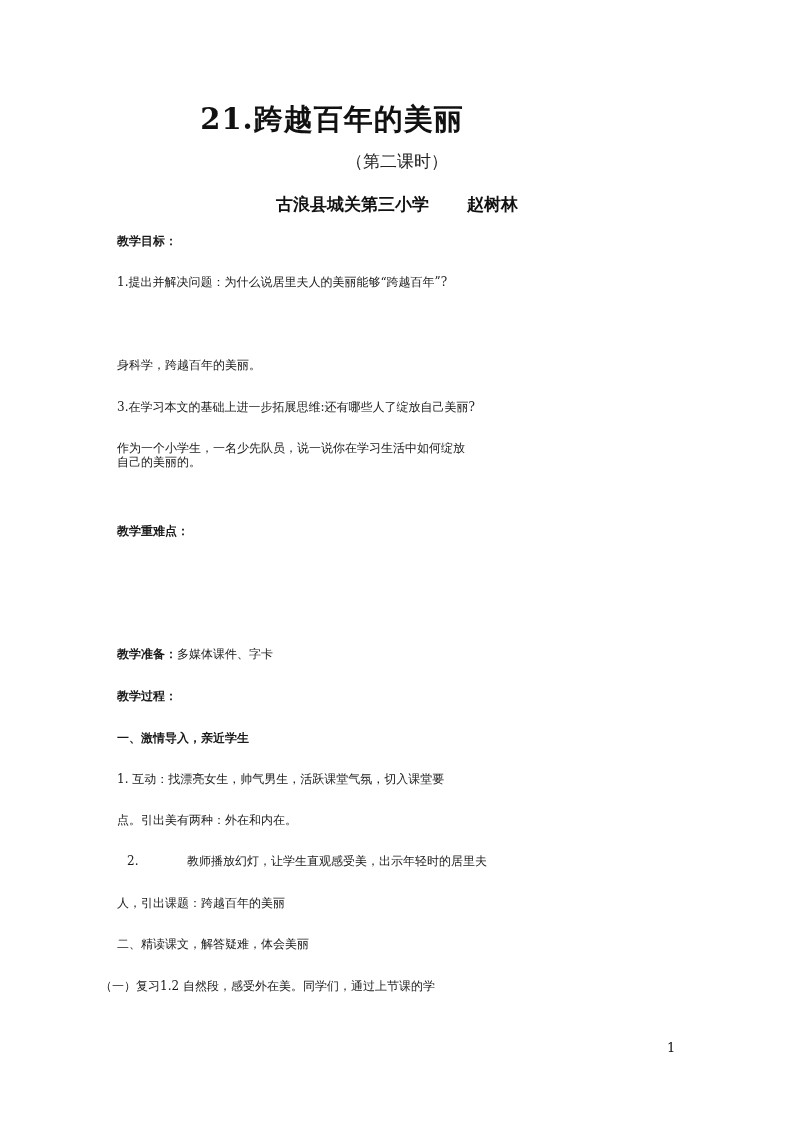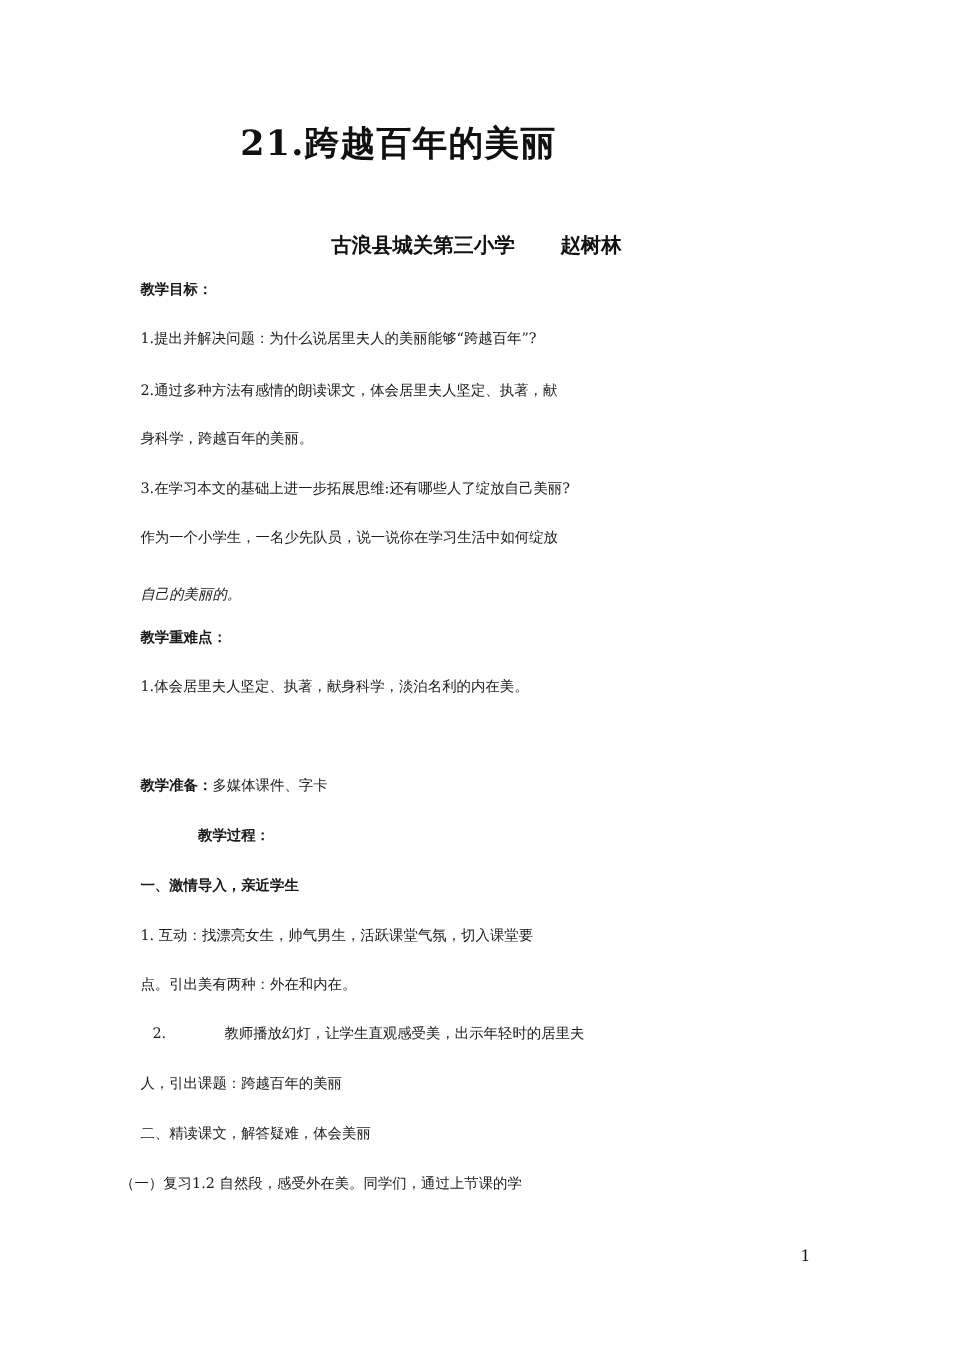--- a/index.html
+++ b/index.html
@@ -15,40 +15,39 @@
   .author .gap { display: inline-block; width: 38px; }
   .line { position: absolute; left: 117px; font-size: 12px; white-space: nowrap; color: #1a1a1a; }
   .bold { font-weight: bold; }
   .pageno { position: absolute; top: 1040px; left: 667px; font-size: 13px; }
 </style>
 </head>
 <body>
 
 <div class="page">
   <div class="title">21.跨越百年的美丽</div>
+  <div class="subtitle">（第二课时）</div>
   <div class="author">
     <span>古浪县城关第三小学</span><span class="gap"></span><span>赵树林</span>
   </div>
 
   <div class="line bold" style="top:233px;">教学目标：</div>
   <div class="line" style="top:274px;">1.提出并解决问题：为什么说居里夫人的美丽能够“跨越百年”?</div>
-  <div class="line" style="top:317px;">2.通过多种方法有感情的朗读课文，体会居里夫人坚定、执著，献</div>
   <div class="line" style="top:357px;">身科学，跨越百年的美丽。</div>
   <div class="line" style="top:399px;">3.在学习本文的基础上进一步拓展思维:还有哪些人了绽放自己美丽?</div>
   <div class="line" style="top:440px;">作为一个小学生，一名少先队员，说一说你在学习生活中如何绽放</div>
-  <div class="line" style="top:487px;font-style:italic;">自己的美丽的。</div>
+  <div class="line" style="top:454px;">自己的美丽的。</div>
 
   <div class="line bold" style="top:523px;">教学重难点：</div>
-  <div class="line" style="top:564px;">1.体会居里夫人坚定、执著，献身科学，淡泊名利的内在美。</div>
 
   <div class="line" style="top:646px;">
     <span class="bold">教学准备：</span><span>多媒体课件、字卡</span>
   </div>
 
-  <div class="line bold" style="top:688px;margin-left:48px;">教学过程：</div>
+  <div class="line bold" style="top:688px;">教学过程：</div>
   <div class="line bold" style="top:730px;">一、激情导入，亲近学生</div>
   <div class="line" style="top:771px;">1. 互动：找漂亮女生，帅气男生，活跃课堂气氛，切入课堂要</div>
   <div class="line" style="top:812px;">点。引出美有两种：外在和内在。</div>
   <div class="line" style="top:853px;">
     <span style="display:inline-block;width:70px;padding-left:10px;box-sizing:border-box;">2.</span><span>教师播放幻灯，让学生直观感受美，出示年轻时的居里夫</span>
   </div>
   <div class="line" style="top:895px;">人，引出课题：跨越百年的美丽</div>
   <div class="line" style="top:936px;">二、精读课文，解答疑难，体会美丽</div>
   <div class="line" style="top:978px; left:100px;">（一）复习1.2 自然段，感受外在美。同学们，通过上节课的学</div>
 

